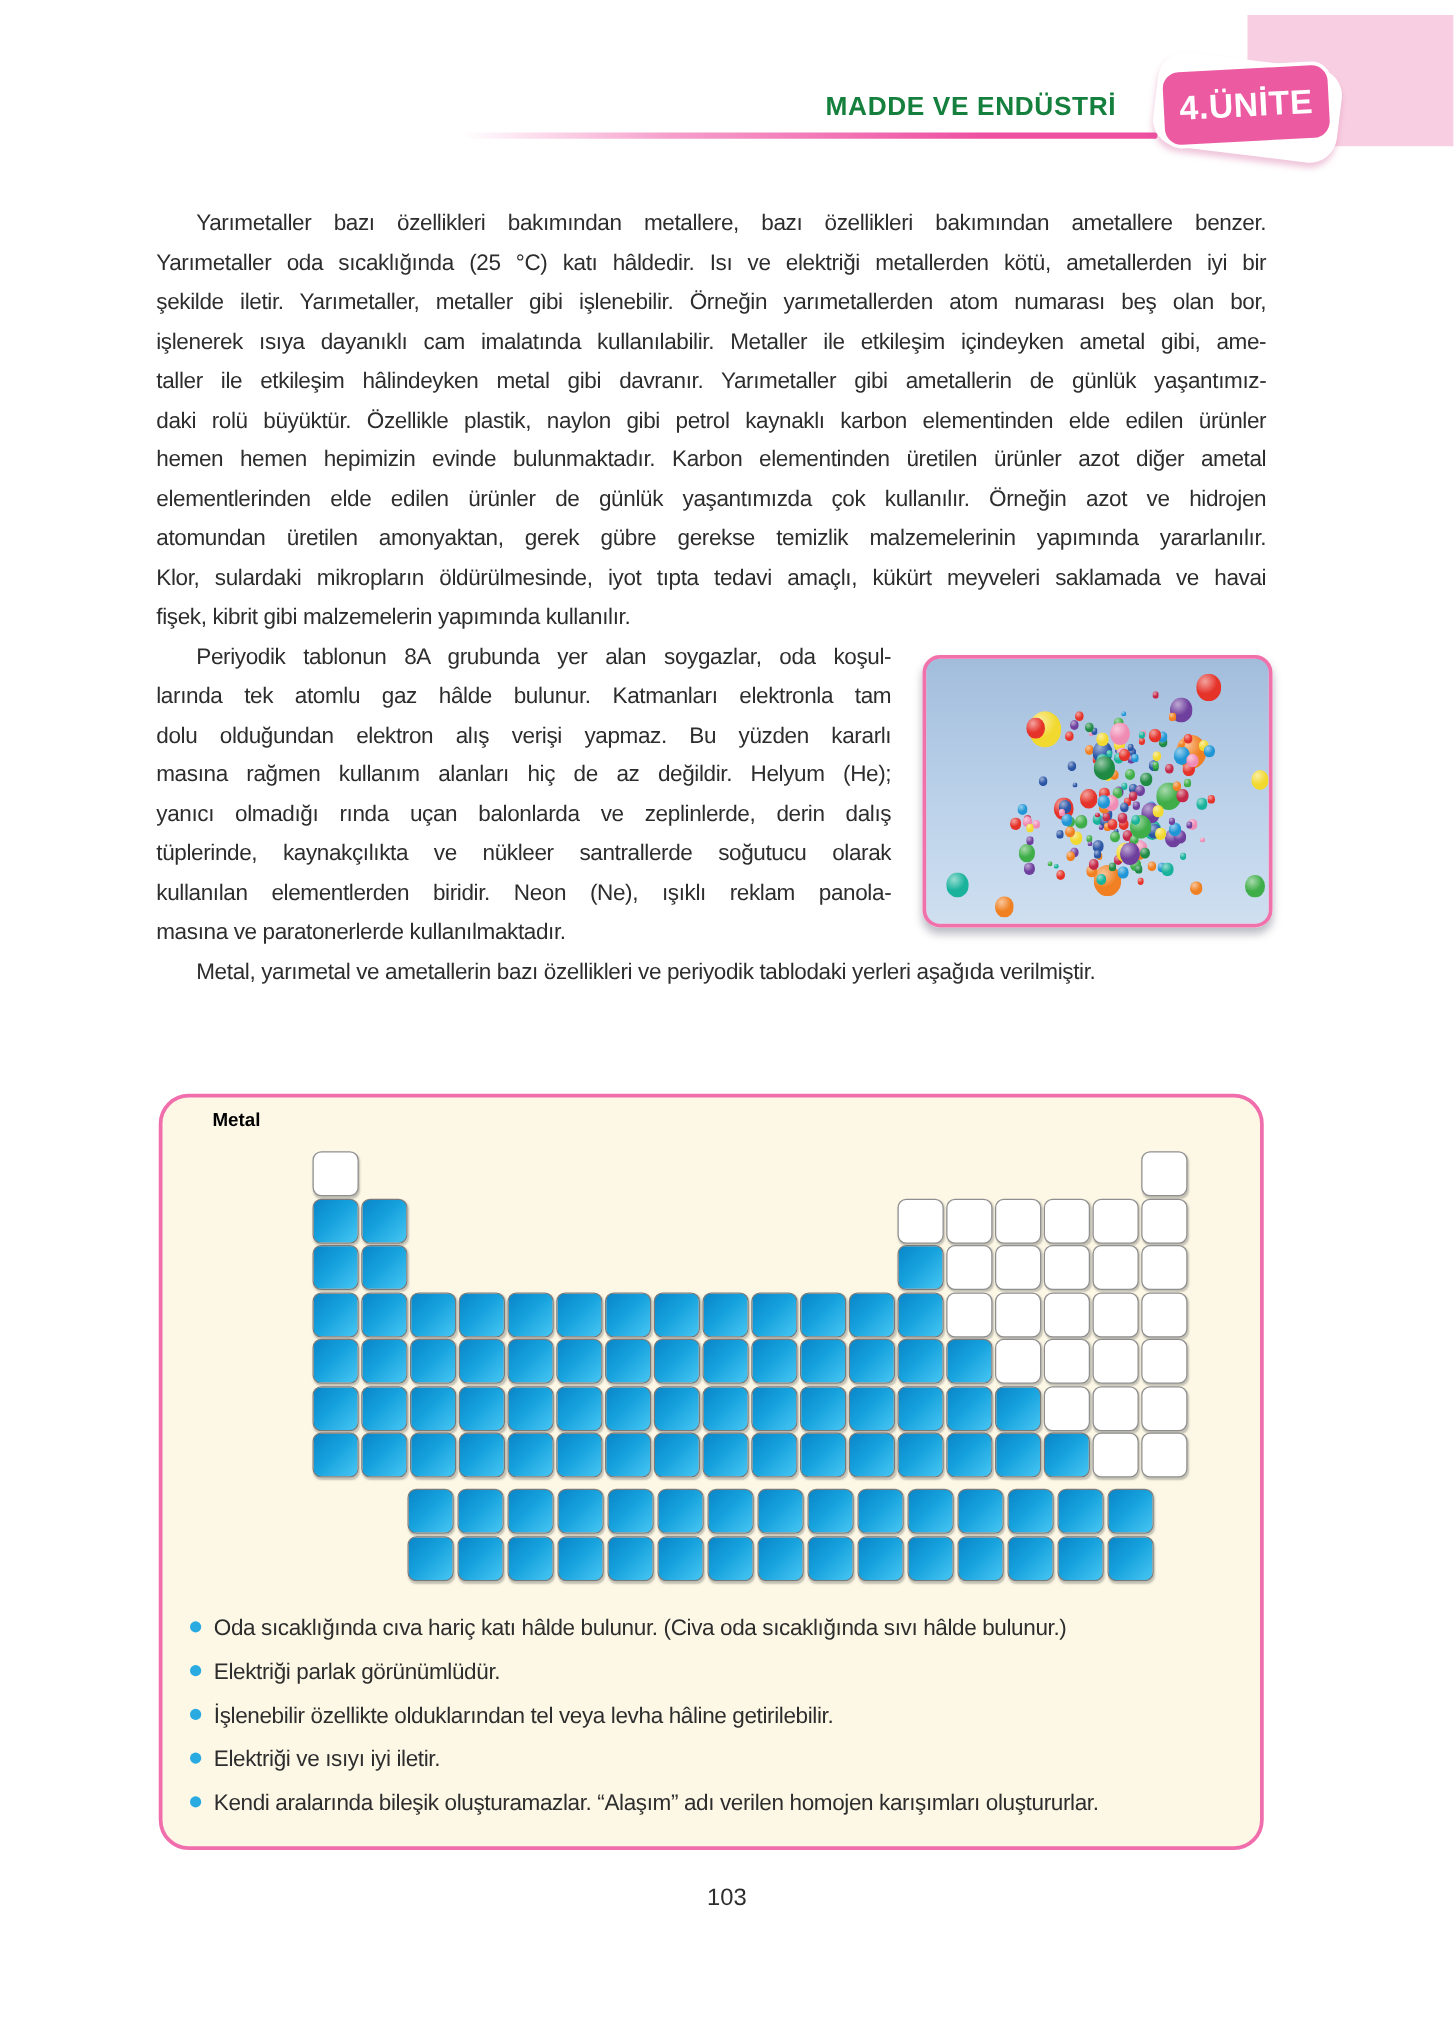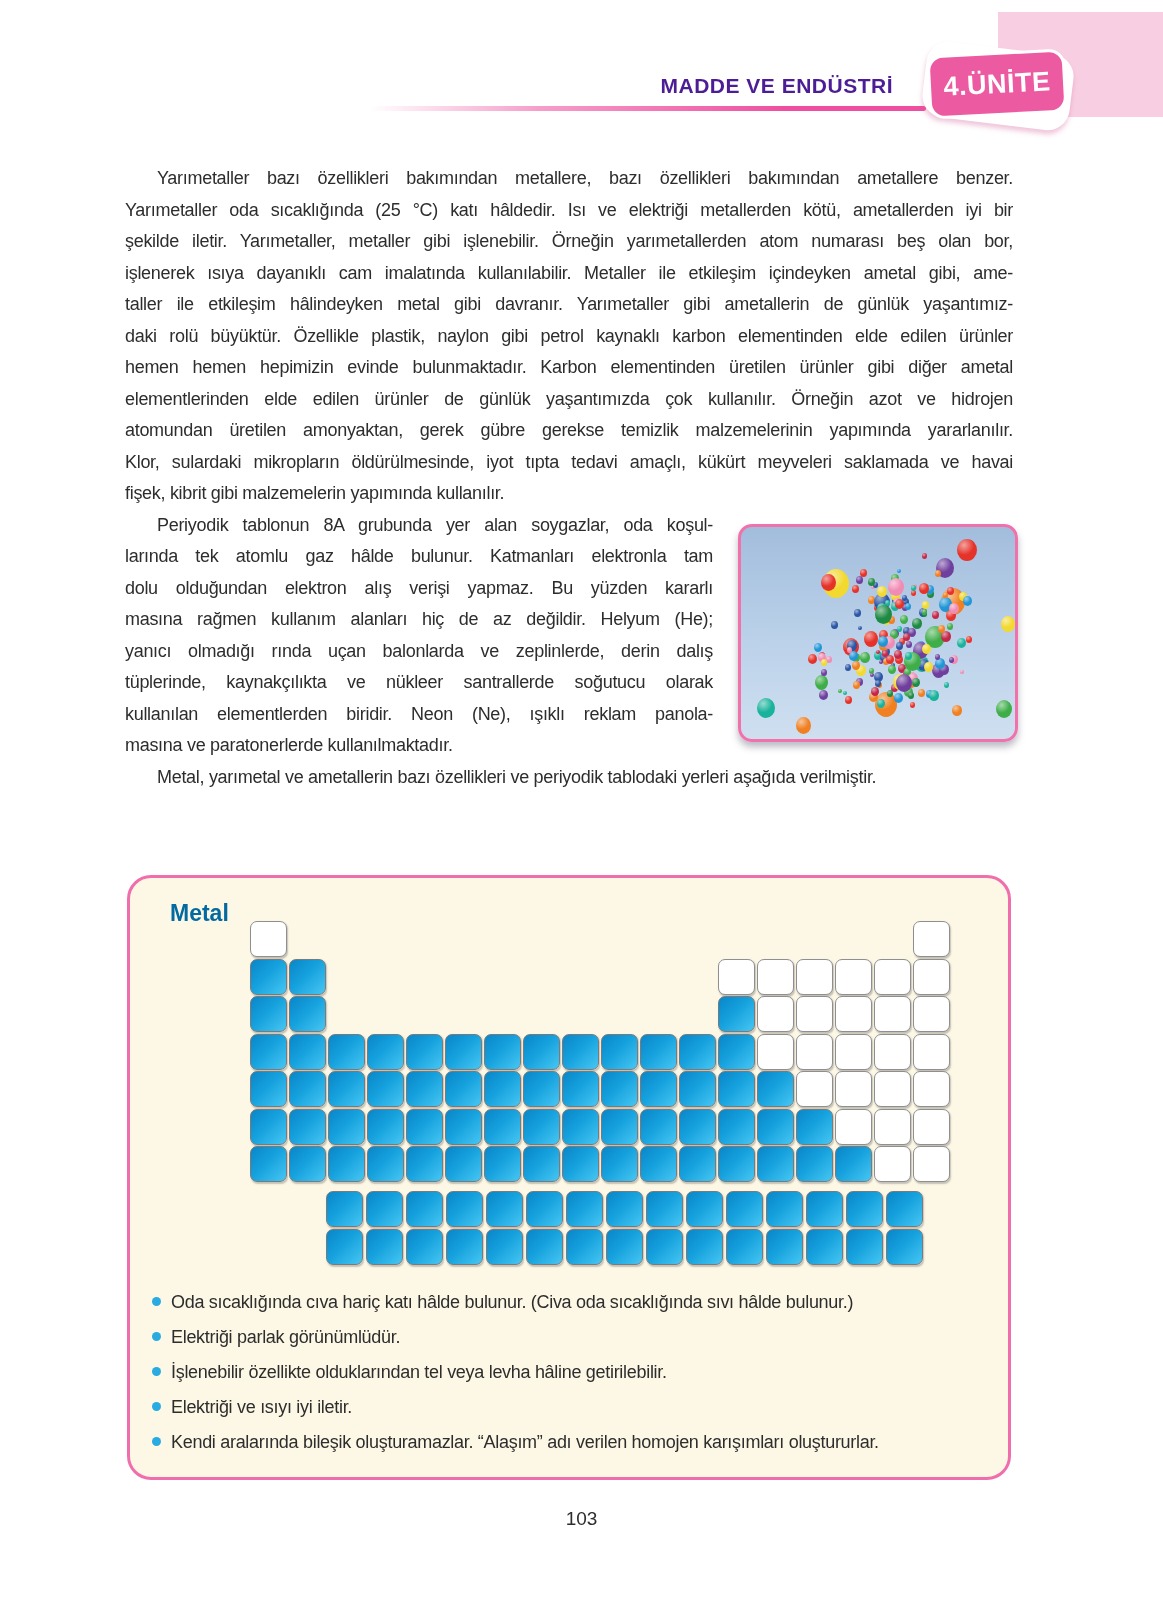--- a/index.html
+++ b/index.html
@@ -16,21 +16,21 @@
     position:absolute;left:998px;top:12px;width:165px;height:105px;
     background:#f8cfe2;
   }
   .header-rule{
     position:absolute;left:370px;top:106px;width:556px;height:5px;
     border-radius:3px;
     background:linear-gradient(to right, rgba(238,79,160,0), rgba(238,79,160,.55) 30%, #ee4fa0 75%);
   }
   .chapter-title{
     position:absolute;right:270px;top:74px;
-    font-size:21px;font-weight:bold;color:#4c1d95;letter-spacing:.5px;
+    font-size:21px;font-weight:bold;color:#15803d;letter-spacing:.5px;
     white-space:nowrap;
   }
   .unit-badge-wrap{position:absolute;left:922px;top:44px;width:152px;height:82px;}
   .badge-white{
     position:absolute;left:2px;top:4px;right:2px;bottom:2px;
     background:#ffffff;border-radius:22px;transform:rotate(7deg);
     box-shadow:0 4px 5px rgba(210,90,150,.35);
   }
   .badge-pink{
     position:absolute;left:6px;top:8px;right:8px;bottom:10px;
@@ -62,22 +62,22 @@
     box-shadow:0 5px 7px rgba(60,60,90,.35);
   }
   .balloon{position:absolute;border-radius:50%;}
   
   .metal-box{
     position:absolute;left:127px;top:875px;width:884px;height:605px;
     background:#fdf8e6;border:3px solid #f06eac;border-radius:24px;
     box-sizing:border-box;
   }
   .metal-label{
-    position:absolute;left:40px;top:22px;
-    font-size:23px;font-weight:bold;color:#0369a1;
+    position:absolute;left:40px;top:10px;
+    font-size:15px;font-weight:bold;color:#000000;
   }
   .ptable{
     display:grid;grid-template-columns:repeat(18,37px);grid-auto-rows:36px;gap:1.5px 2px;
     margin:43px 0 0 120px;width:700px;
   }
   .fblock{
     display:grid;grid-template-columns:repeat(15,37px);grid-auto-rows:36px;gap:1.5px 3px;
     margin:9px 0 0 196px;width:600px;
   }
   .cell{border-radius:7px;border:1px solid #8f8f8f;box-shadow:1px 1.5px 1.5px rgba(90,90,90,.35);}
@@ -119,21 +119,21 @@
   </div>
 
   <div class="content">
     <div id="para1">
         <div class="jline first">Yarımetaller bazı özellikleri bakımından metallere, bazı özellikleri bakımından ametallere benzer.</div>
         <div class="jline">Yarımetaller oda sıcaklığında (25 °C) katı hâldedir. Isı ve elektriği metallerden kötü, ametallerden iyi bir</div>
         <div class="jline">şekilde iletir. Yarımetaller, metaller gibi işlenebilir. Örneğin yarımetallerden atom numarası beş olan bor,</div>
         <div class="jline">işlenerek ısıya dayanıklı cam imalatında kullanılabilir. Metaller ile etkileşim içindeyken ametal gibi, ame-</div>
         <div class="jline">taller ile etkileşim hâlindeyken metal gibi davranır. Yarımetaller gibi ametallerin de günlük yaşantımız-</div>
         <div class="jline">daki rolü büyüktür. Özellikle plastik, naylon gibi petrol kaynaklı karbon elementinden elde edilen ürünler</div>
-        <div class="jline">hemen hemen hepimizin evinde bulunmaktadır. Karbon elementinden üretilen ürünler gibi diğer ametal</div>
+        <div class="jline">hemen hemen hepimizin evinde bulunmaktadır. Karbon elementinden üretilen ürünler azot diğer ametal</div>
         <div class="jline">elementlerinden elde edilen ürünler de günlük yaşantımızda çok kullanılır. Örneğin azot ve hidrojen</div>
         <div class="jline">atomundan üretilen amonyaktan, gerek gübre gerekse temizlik malzemelerinin yapımında yararlanılır.</div>
         <div class="jline">Klor, sulardaki mikropların öldürülmesinde, iyot tıpta tedavi amaçlı, kükürt meyveleri saklamada ve havai</div>
         <div class="jline last">fişek, kibrit gibi malzemelerin yapımında kullanılır.</div>
       </div>
 
     <div class="para2-row">
       <div class="para2-col" id="para2">
           <div class="jline first">Periyodik tablonun 8A grubunda yer alan soygazlar, oda koşul-</div>
           <div class="jline">larında tek atomlu gaz hâlde bulunur. Katmanları elektronla tam</div>

